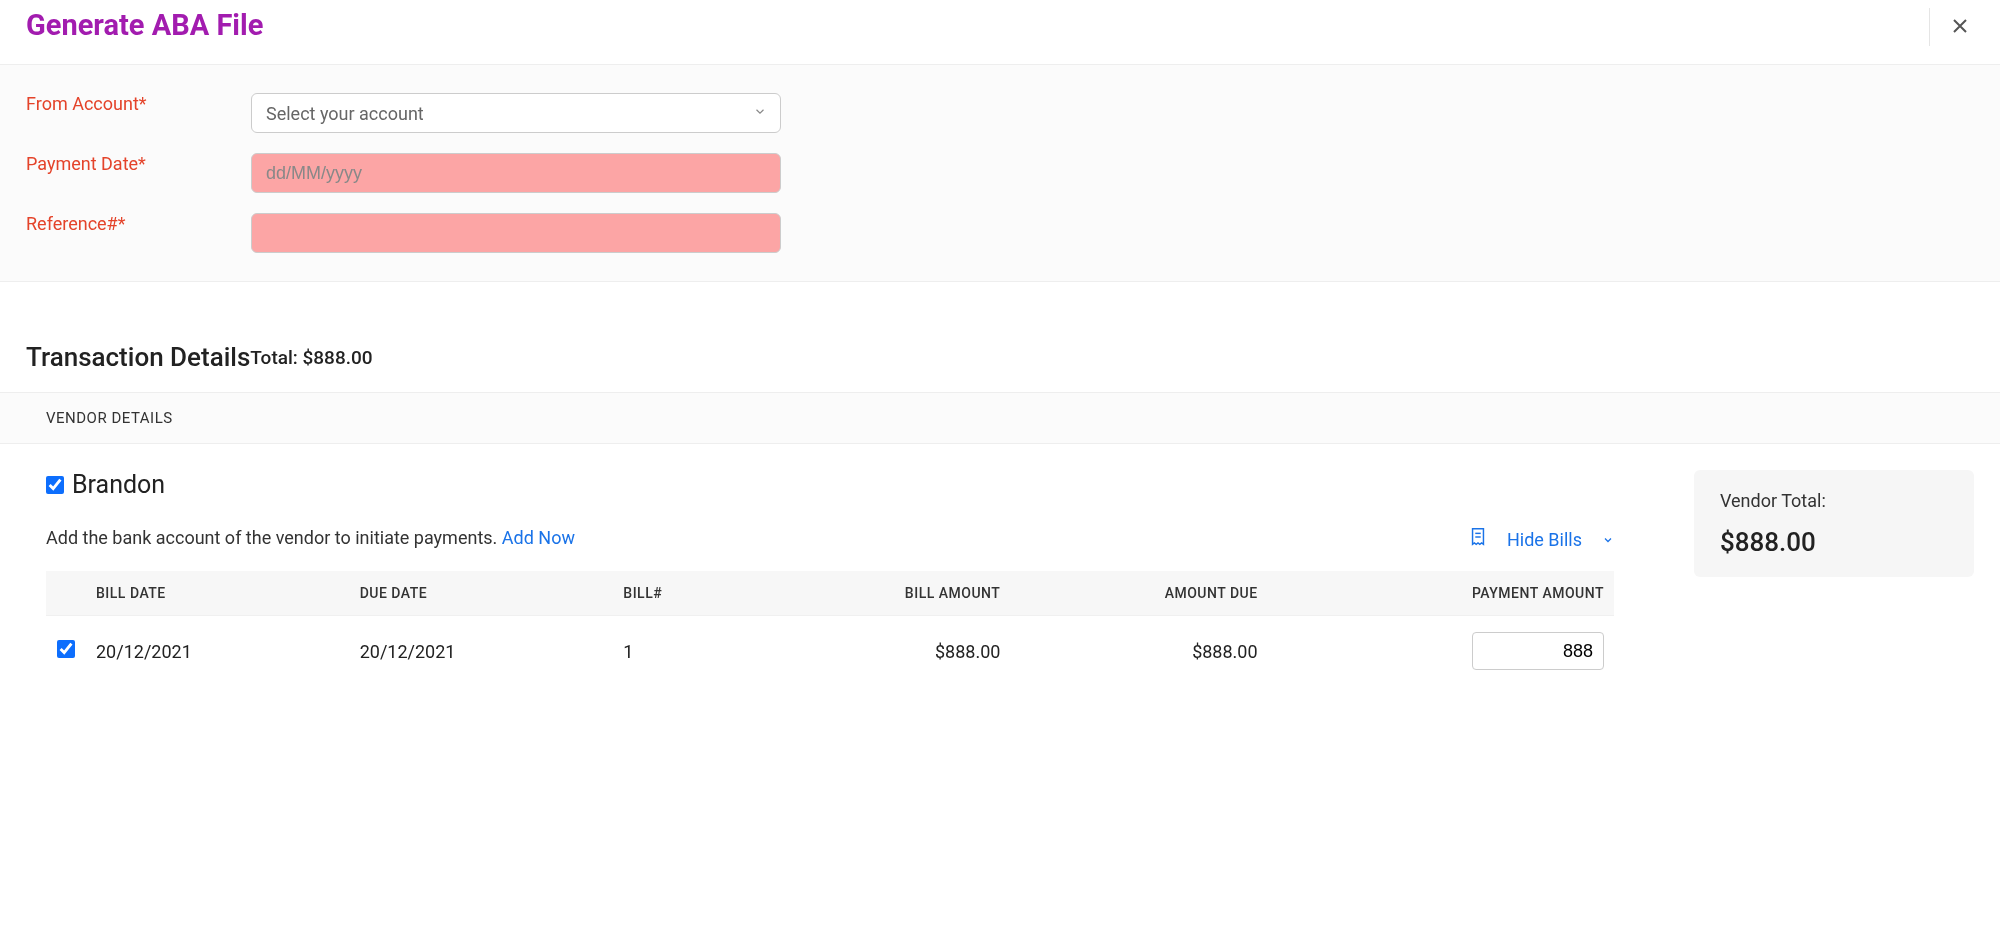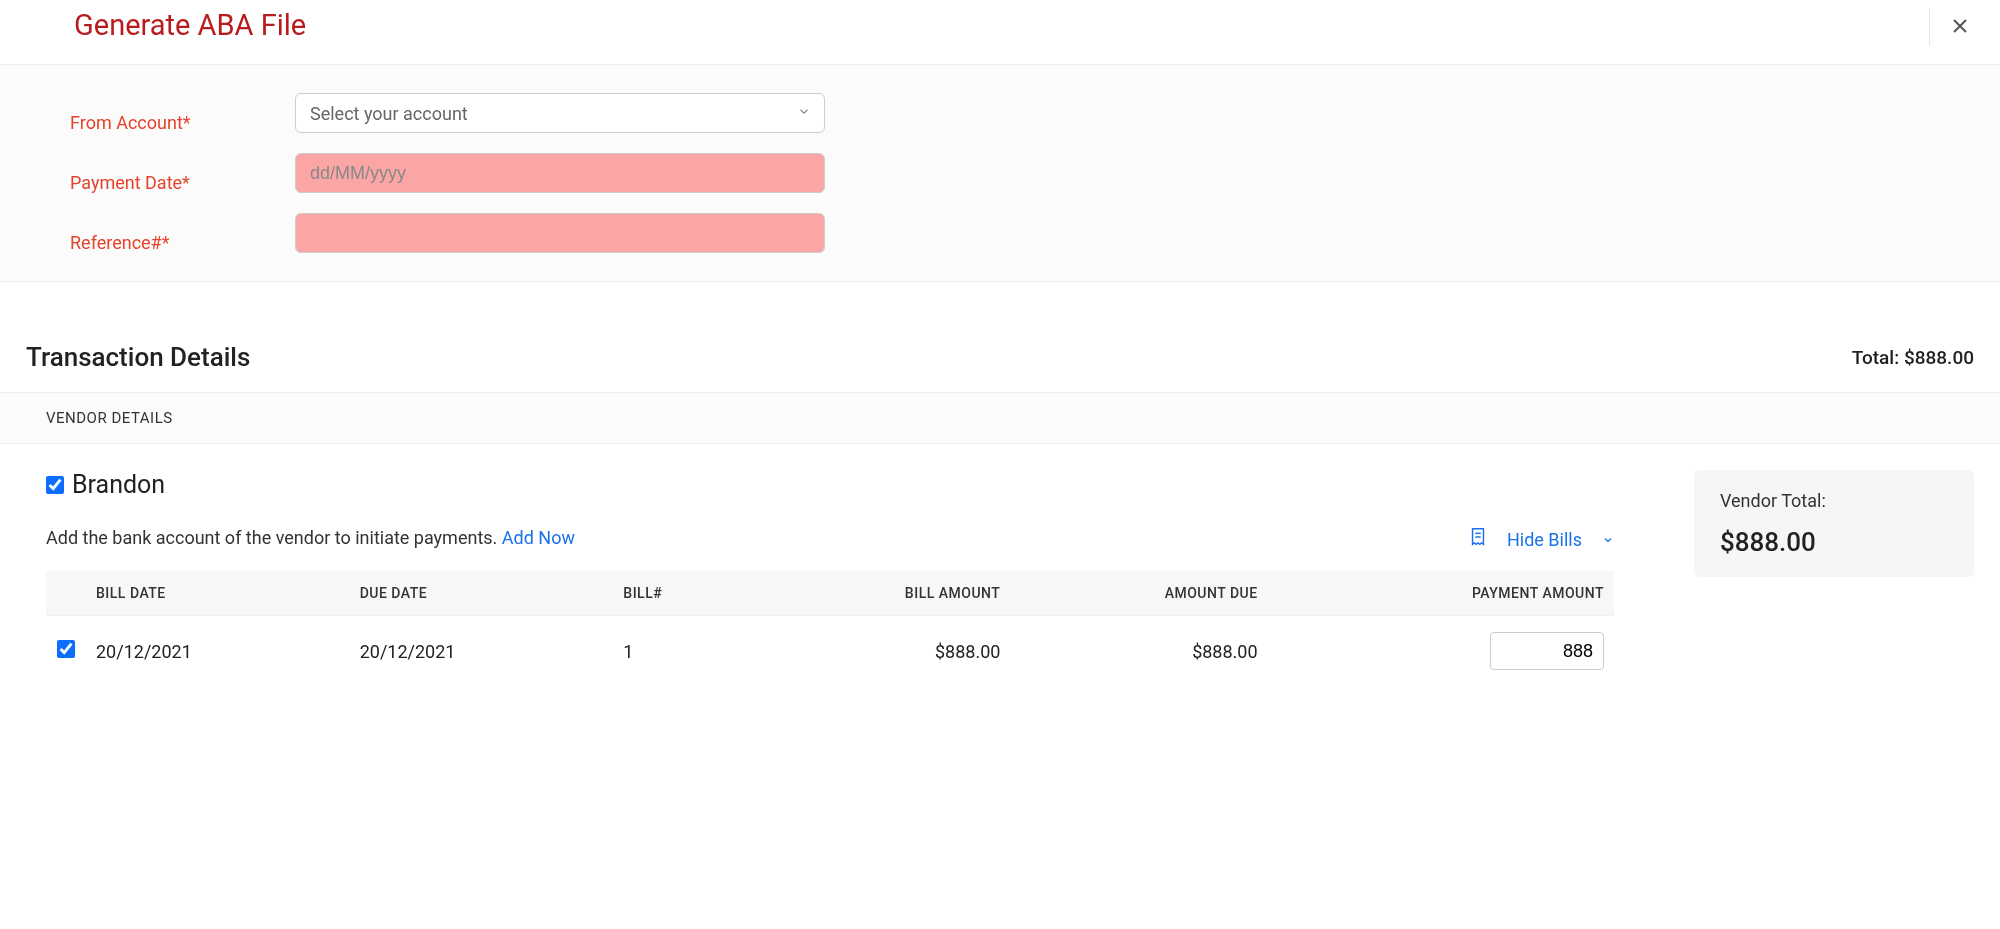--- a/index.html
+++ b/index.html
@@ -14,23 +14,22 @@
     }
     .header {
       display: flex;
       justify-content: space-between;
       align-items: flex-start;
       padding: 8px 24px 18px 26px;
       border-bottom: 1px solid #eee;
     }
     .page-title {
       font-size: 29px;
-      font-weight: 400;
-      color: #b91c1c;
-      margin-left: 48px;
+      font-weight: 700;
+      color: #a21caf;
     }
     .close-btn {
       border: none;
       background: transparent;
       cursor: pointer;
       padding: 4px;
       border-left: 1px solid #e5e5e5;
       padding-left: 18px;
       height: 38px;
       display: flex;
@@ -42,23 +41,22 @@
       stroke: #555;
       stroke-width: 2;
     }
     .form-section {
       background: #fbfbfb;
       padding: 28px 26px;
       border-bottom: 1px solid #eee;
     }
     .form-row {
       display: flex;
-      align-items: flex-end;
+      align-items: flex-start;
       margin-bottom: 20px;
-      margin-left: 44px;
     }
     .form-row:last-child {
       margin-bottom: 0;
     }
     .form-label {
       width: 225px;
       font-size: 18px;
       color: #e4432a;
     }
     .form-control {
@@ -99,21 +97,20 @@
       pointer-events: none;
     }
     .select-chevron svg {
       width: 14px;
       height: 14px;
       stroke: #888;
       stroke-width: 2;
     }
     .details-header {
       display: flex;
-      justify-content: space-between;
       align-items: center;
       padding: 60px 26px 20px 26px;
     }
     .details-title {
       font-size: 26px;
       font-weight: 500;
     }
     .total-text {
       font-size: 19px;
       font-weight: 500;
@@ -198,21 +195,21 @@
       padding: 16px 10px;
       font-size: 18px;
       color: #222;
       border-top: 1px solid #f0f0f0;
     }
     .check-cell {
       width: 40px;
       text-align: center;
     }
     .payment-input {
-      width: 114px;
+      width: 132px;
       height: 38px;
       border: 1px solid #ccc;
       border-radius: 4px;
       text-align: right;
       font-size: 18px;
       padding: 0 10px;
     }
     .vendor-total-box {
       background: #f6f6f6;
       border-radius: 6px;

